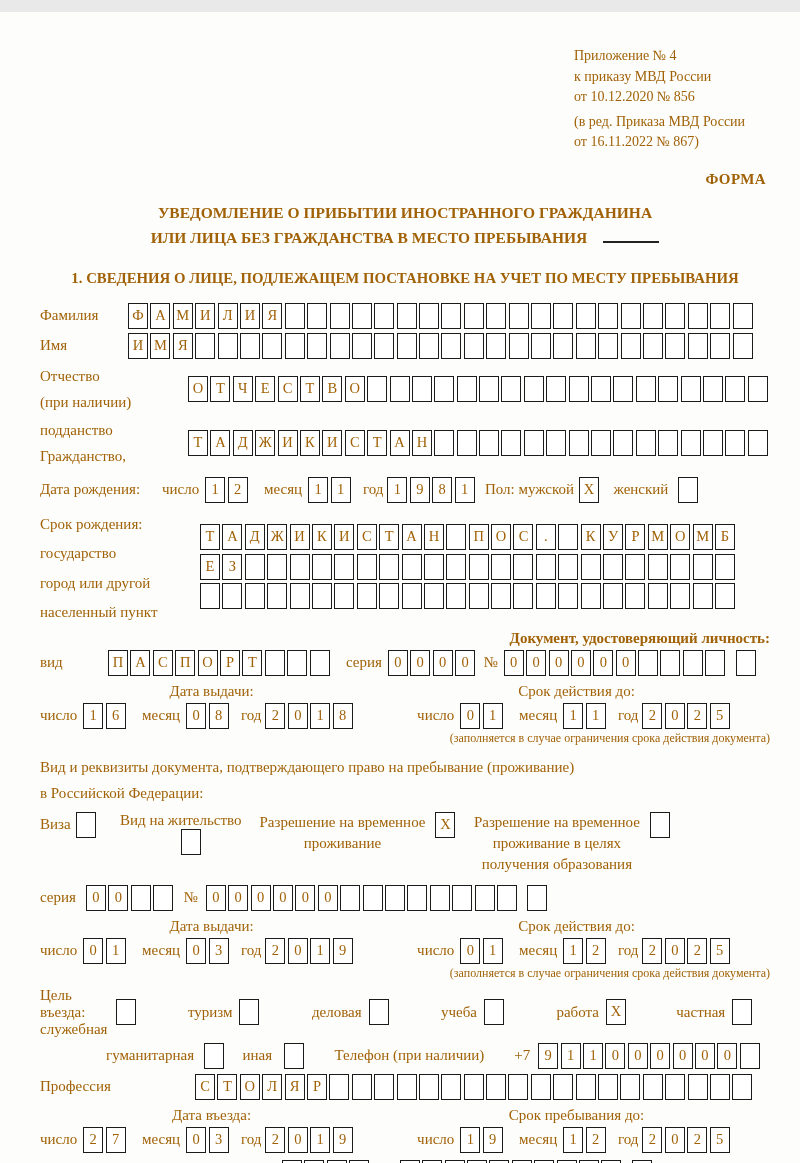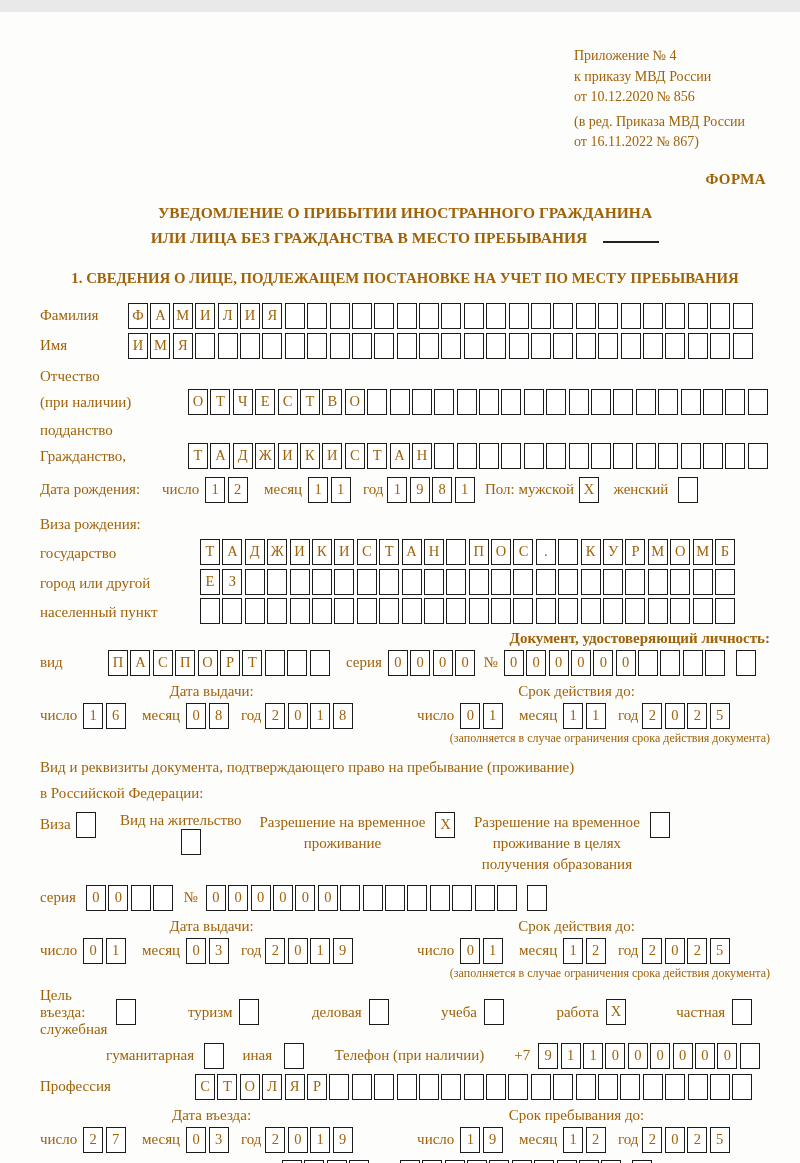--- a/index.html
+++ b/index.html
@@ -9,21 +9,21 @@
     font-family:"Liberation Serif","DejaVu Serif",serif;font-size:15px;
     overflow:hidden;position:relative;margin:12px auto;
   }
   .hdr{margin-left:auto;width:196px;line-height:20.5px;font-size:14px;}
   .hdr .gap{margin-top:4px;}
   .forma{text-align:right;font-weight:bold;margin-top:18px;font-size:15px;letter-spacing:.4px;padding-right:4px;}
   .title{text-align:center;font-weight:bold;margin-top:12px;font-size:15.5px;line-height:25px;}
   .blank{display:inline-block;width:56px;border-bottom:2.2px solid #222;height:13px;margin-left:16px;}
   .sec{font-weight:bold;margin-top:20px;font-size:14.8px;text-align:center;white-space:nowrap;}
   .row{display:flex;align-items:center;margin-top:4px;}
-  .rowt{display:flex;align-items:flex-end;margin-top:4px;}
+  .rowt{display:flex;align-items:center;margin-top:4px;}
   .lbl{flex:none;}
   .lblcol{flex:none;line-height:29px;}
   .w88{width:88px;}
   .w148{width:148px;}
   .w160{width:160px;}
   .w155{width:155px;}
   .w68{width:68px;}
   .cells{white-space:nowrap;flex:none;}
   .cell{
     display:inline-block;box-sizing:border-box;width:20px;height:26px;
@@ -103,21 +103,21 @@
     <span class="lbl" style="margin-left:10px;margin-right:4px;">год</span>
     <span class="cells"><span class="cell">1</span><span class="cell">9</span><span class="cell">8</span><span class="cell">1</span></span>
     <span class="lbl" style="margin-left:8px;margin-right:5px;">Пол: мужской</span>
     <span class="cells"><span class="cell">X</span></span>
     <span class="lbl" style="margin-left:12px;margin-right:10px;">женский</span>
     <span class="cells"><span class="cell"></span></span>
   </div>
 
   <div class="rowt" style="margin-top:7px;">
     <span class="lblcol w160">
-      <span style="display:block;line-height:29.5px;">Виза рождения:</span>
+      <span style="display:block;line-height:29.5px;">Срок рождения:</span>
       <span style="display:block;line-height:29.5px;">государство</span>
       <span style="display:block;line-height:29.5px;">город или другой</span>
       <span style="display:block;line-height:29.5px;">населенный пункт</span>
     </span>
     <span>
       <div class="cellrow"><span class="cell">Т</span><span class="cell">А</span><span class="cell">Д</span><span class="cell">Ж</span><span class="cell">И</span><span class="cell">К</span><span class="cell">И</span><span class="cell">С</span><span class="cell">Т</span><span class="cell">А</span><span class="cell">Н</span><span class="cell"> </span><span class="cell">П</span><span class="cell">О</span><span class="cell">С</span><span class="cell">.</span><span class="cell"> </span><span class="cell">К</span><span class="cell">У</span><span class="cell">Р</span><span class="cell">М</span><span class="cell">О</span><span class="cell">М</span><span class="cell">Б</span></div>
       <div class="cellrow"><span class="cell">Е</span><span class="cell">З</span><span class="cell"></span><span class="cell"></span><span class="cell"></span><span class="cell"></span><span class="cell"></span><span class="cell"></span><span class="cell"></span><span class="cell"></span><span class="cell"></span><span class="cell"></span><span class="cell"></span><span class="cell"></span><span class="cell"></span><span class="cell"></span><span class="cell"></span><span class="cell"></span><span class="cell"></span><span class="cell"></span><span class="cell"></span><span class="cell"></span><span class="cell"></span><span class="cell"></span></div>
       <div class="cellrow"><span class="cell"></span><span class="cell"></span><span class="cell"></span><span class="cell"></span><span class="cell"></span><span class="cell"></span><span class="cell"></span><span class="cell"></span><span class="cell"></span><span class="cell"></span><span class="cell"></span><span class="cell"></span><span class="cell"></span><span class="cell"></span><span class="cell"></span><span class="cell"></span><span class="cell"></span><span class="cell"></span><span class="cell"></span><span class="cell"></span><span class="cell"></span><span class="cell"></span><span class="cell"></span><span class="cell"></span></div>
     </span>
   </div>

